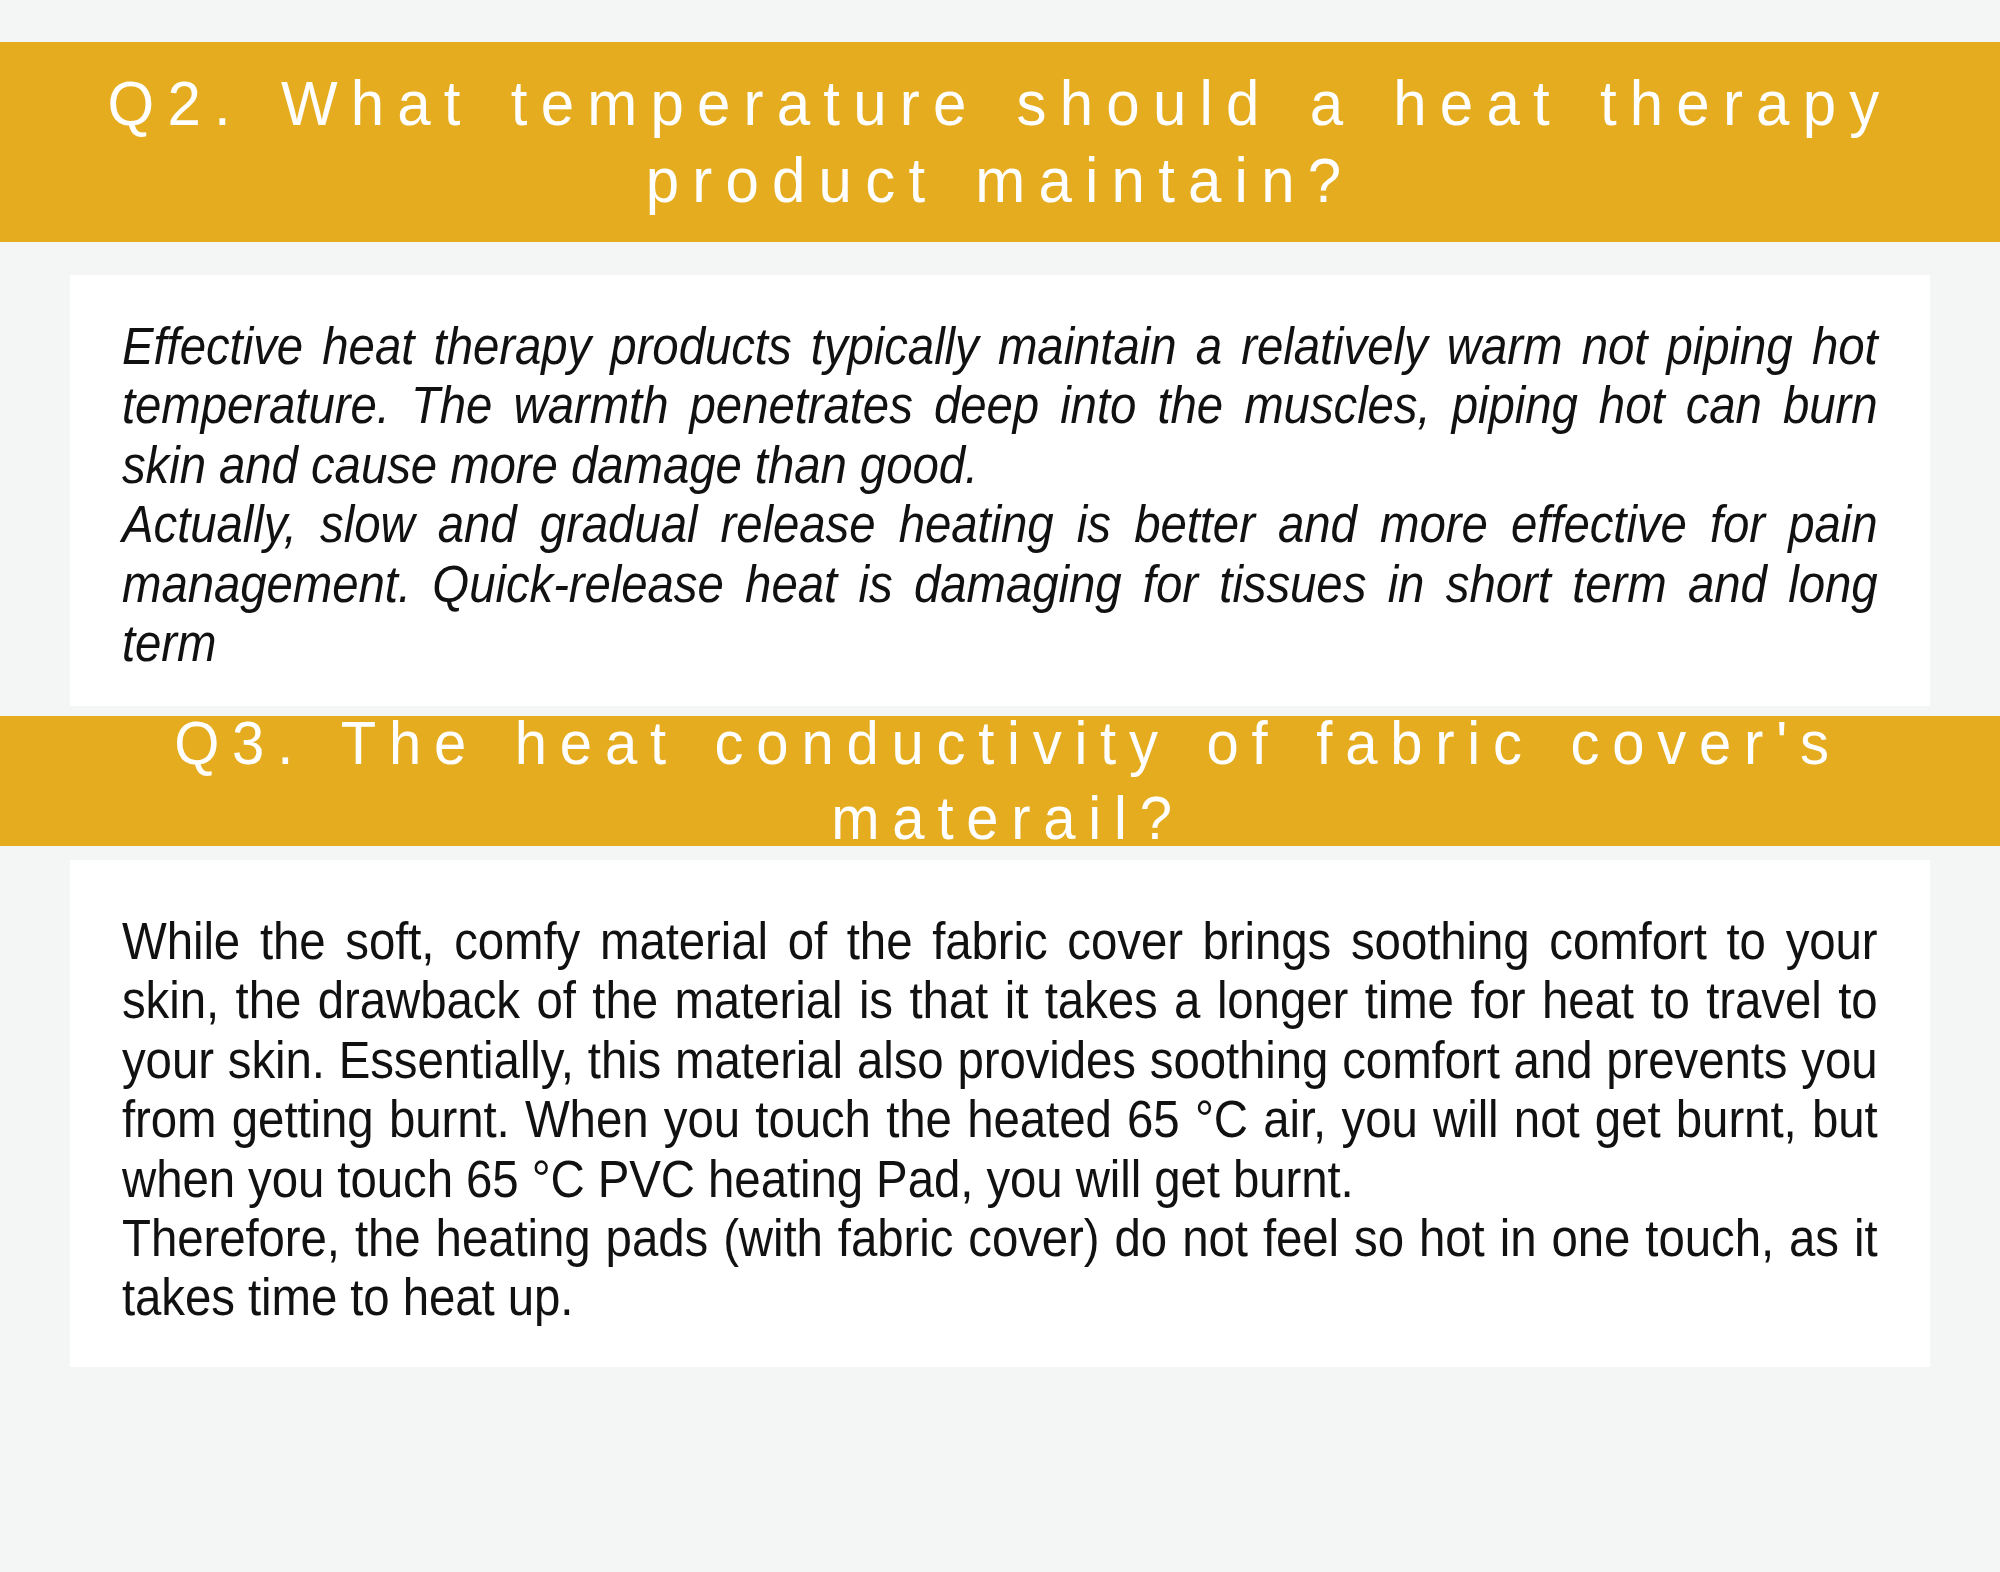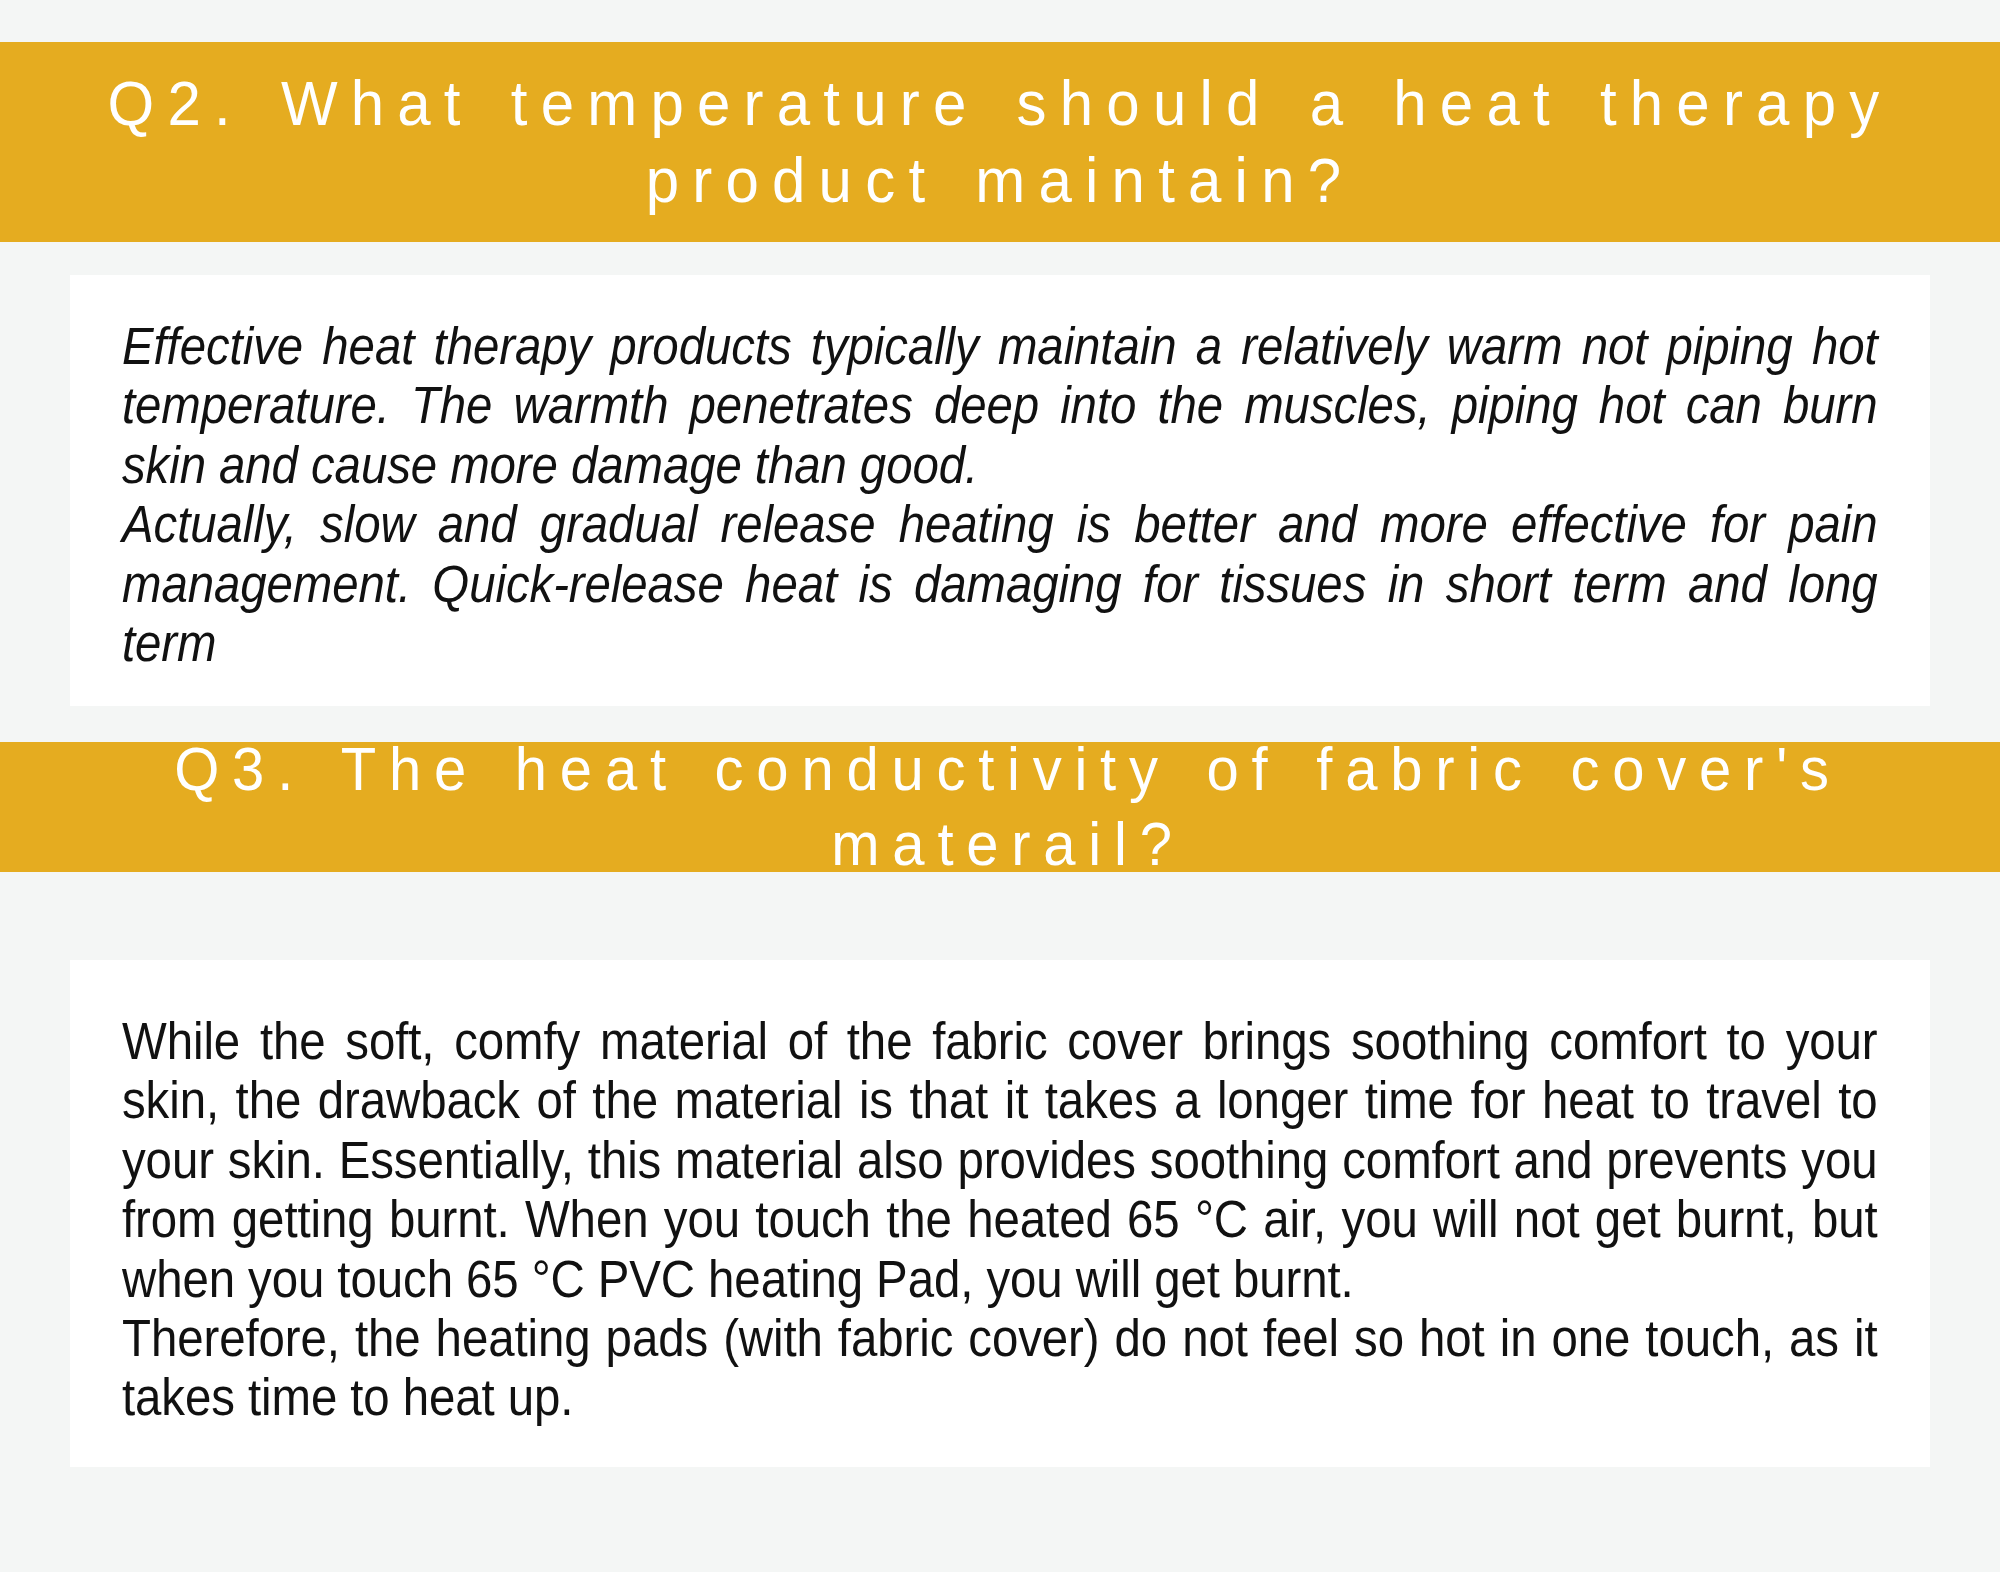--- a/index.html
+++ b/index.html
@@ -47,21 +47,21 @@
 
   #qbar-2 {
     top: 42px;
     height: 200px;
   }
   #qbar-2 .qbar-title {
     font-size: 60px;
   }
 
   #qbar-3 {
-    top: 742px;
+    top: 716px;
     height: 130px;
     padding-left: 16px;
   }
   #qbar-3 .qbar-title {
     font-size: 58px;
   }
 
   
   .answer-panel {
     position: absolute;
@@ -70,21 +70,21 @@
     background: #ffffff;
     box-sizing: border-box;
   }
   #answer-panel-2 {
     top: 275px;
     height: 431px;
     padding: 42px 52px 30px 52px;
     font-style: italic;
   }
   #answer-panel-3 {
-    top: 960px;
+    top: 860px;
     height: 507px;
     padding: 52px 52px 30px 52px;
   }
 
   .answer-body {
     font-family: "Liberation Sans Narrow", "Liberation Sans", sans-serif;
     font-stretch: condensed;
     color: #111111;
     font-size: 51px;
     line-height: 1.165;

